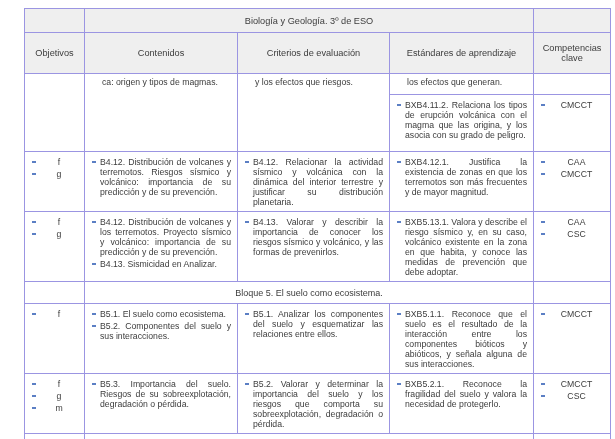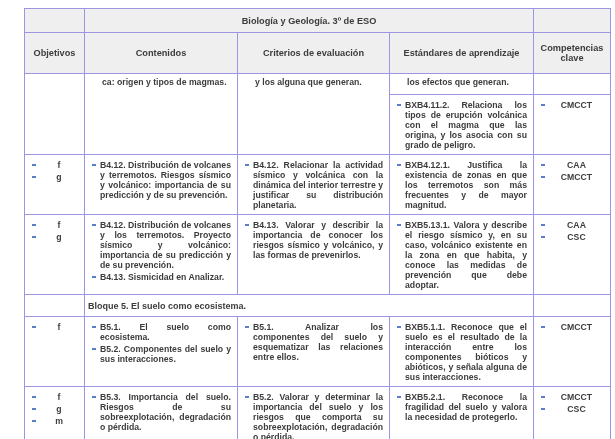--- a/index.html
+++ b/index.html
@@ -12,33 +12,33 @@
   .page { position:relative; width:615px; height:439px; overflow:hidden; }
   table.curr {
     position:absolute; left:24px; top:8px; width:586px;
     border-collapse:collapse; table-layout:fixed;
   }
   .curr td, .curr th {
     border:1px solid #9b95e2;
     vertical-align:top;
     padding:3px 4px 2px 4px;
     font-size:8.7px; line-height:10px;
-    font-weight:bold;
+    font-weight:normal;
     overflow:hidden;
   }
   tr.title-row td {
     background:#efefef; text-align:center; vertical-align:middle;
     font-size:9.2px; padding:2px 3px;
   }
   tr.header-row th {
     background:#efefef; text-align:center; vertical-align:middle;
     font-size:9.2px; line-height:10.5px; padding:2px 3px;
   }
   tr.bloque-row td {
-    text-align:left; vertical-align:middle; font-size:9px; padding:2px 3px;
+    text-align:center; vertical-align:middle; font-size:9px; padding:2px 3px;
   }
   ul.cl { margin:0; padding:0; list-style:none; }
   ul.cl li {
     position:relative; padding-left:9px; margin:2px;
     text-align:justify;
   }
   ul.cl li + li { margin-top:2px; }
   ul.cl li::before {
     content:""; position:absolute; left:1px; top:3.6px;
     width:4px; height:2.6px; background:#5b7fc4;
@@ -73,21 +73,21 @@
       <th>Estándares de aprendizaje</th>
       <th>Competencias clave</th>
     </tr>
 
     <tr style="height:21px">
       <td rowspan="2"></td>
       <td rowspan="2">
         <div class="cont">ca: origen y tipos de magmas.</div>
       </td>
       <td rowspan="2">
-        <div class="cont">y los alguna que generan.</div>
+        <div class="cont">y los efectos que riesgos.</div>
       </td>
       <td>
         <div class="cont">los efectos que generan.</div>
       </td>
       <td></td>
     </tr>
 
     <tr style="height:57px">
       <td>
         <ul class="cl">

